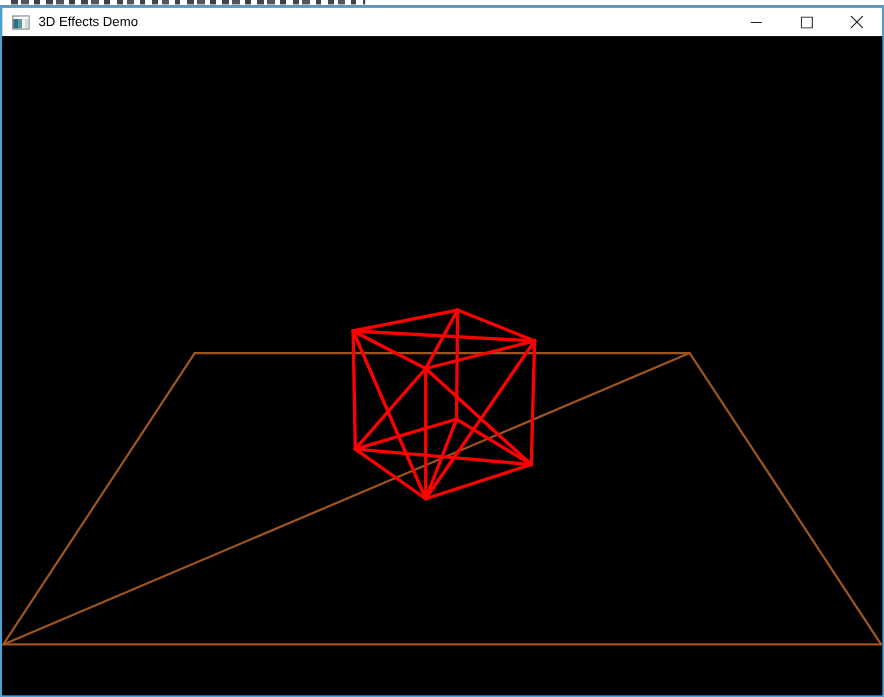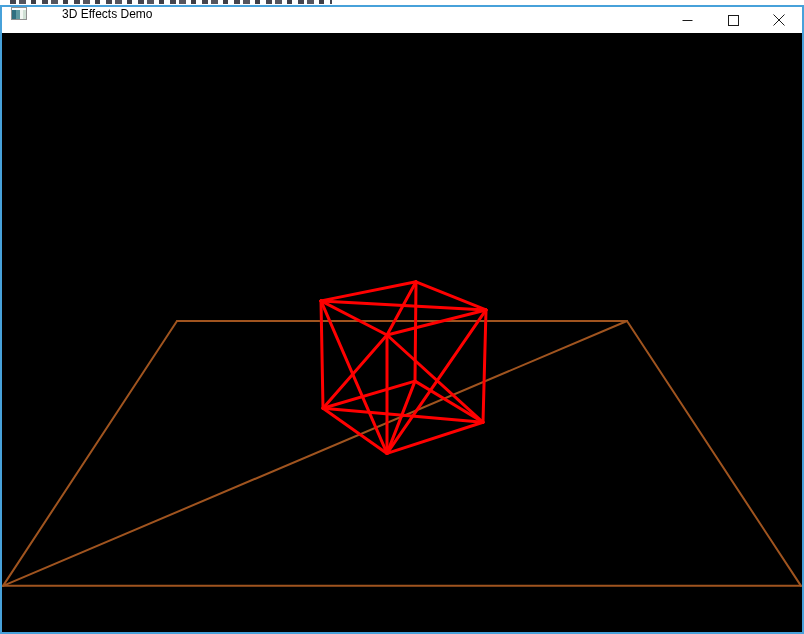--- a/index.html
+++ b/index.html
@@ -17,21 +17,21 @@
   .bg-strip{position:absolute;top:0;left:0;width:804px;height:5px;background:#ffffff;overflow:hidden;}
   .bg-marks{position:absolute;top:0;left:10px;width:322px;height:4px;
     background:repeating-linear-gradient(90deg,
       #45454e 0 6px, transparent 6px 9px,
       #55555e 9px 16px, transparent 16px 21px,
       #3e3e46 21px 26px, transparent 26px 32px);}
 
   .window{position:absolute;top:5px;left:0;width:804px;height:629px;
     border:2px solid var(--border);display:flex;flex-direction:column;background:var(--canvas-bg);}
 
-  .titlebar{height:26px;background:var(--titlebar-bg);display:flex;flex:0 0 26px;gap:27px;}
+  .titlebar{height:26px;background:var(--titlebar-bg);display:flex;align-items:center;flex:0 0 26px;}
   .app-icon{width:16px;height:13px;margin-left:9px;border:1px solid #8f8f8f;background:
     linear-gradient(180deg, #ffffff 0 2px, transparent 2px),
     linear-gradient(90deg, #2f6f80 0 4px, #5d98a0 4px 8px, #f2f6f2 8px 11px, #cfe0d4 11px 14px);}
   .title{font-size:12px;color:var(--title-text);margin-left:8px;white-space:nowrap;flex:1 1 auto;}
 
   .controls{display:flex;height:26px;flex:0 0 auto;}
   .ctl{width:46px;height:26px;display:flex;align-items:center;justify-content:center;}
   .ctl svg{display:block;}
   .ctl svg line,.ctl svg rect{stroke:#1c1c1c;stroke-width:1;fill:none;}
 

